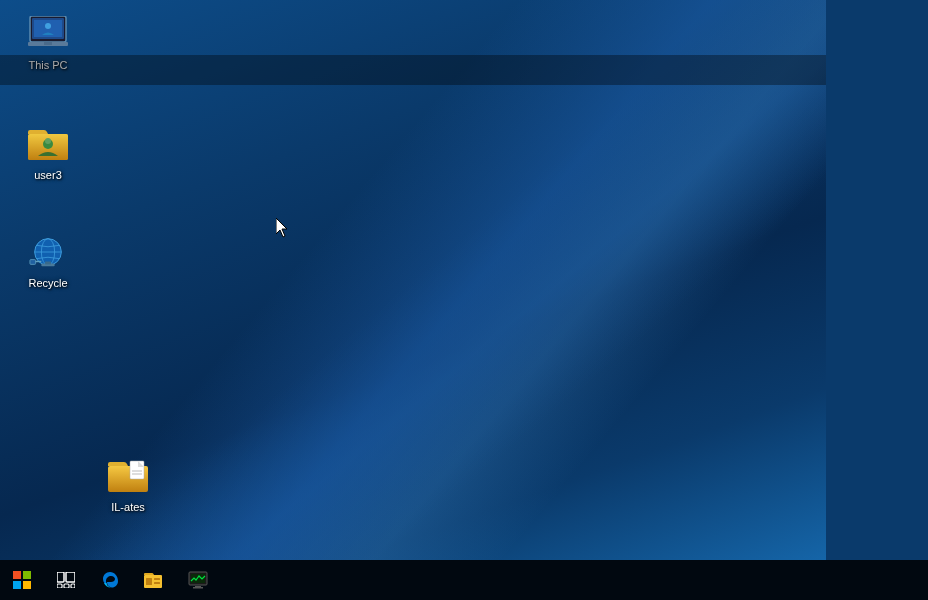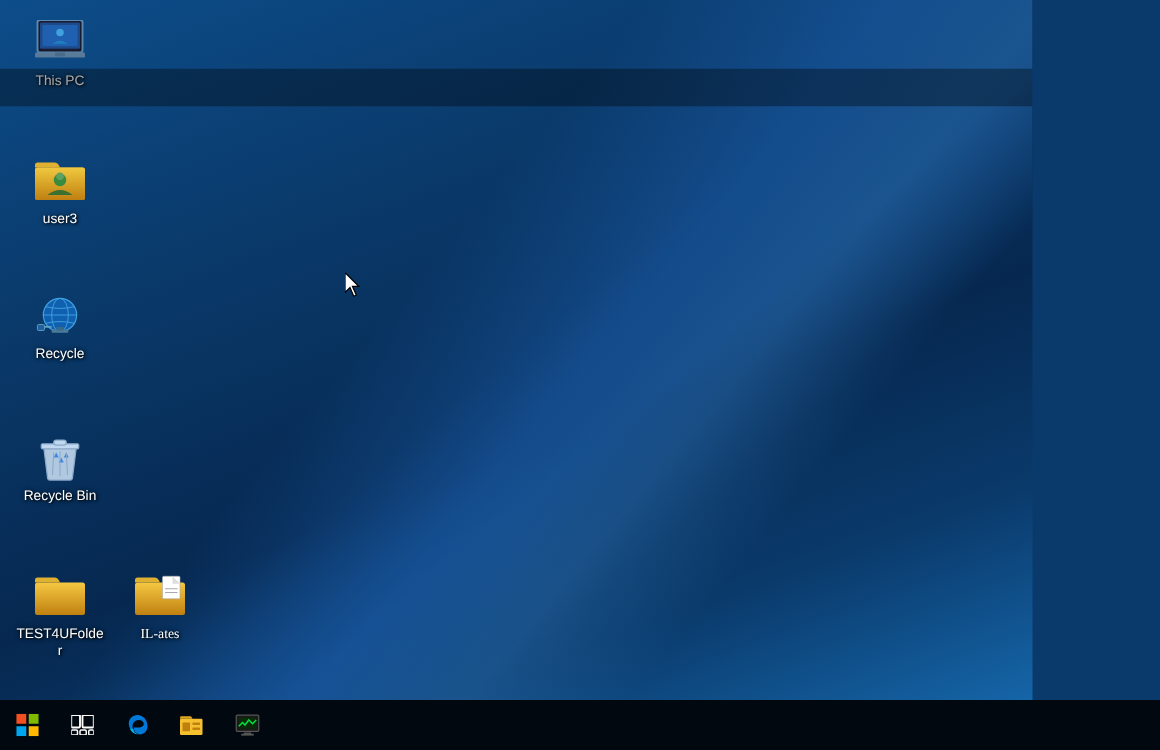--- a/index.html
+++ b/index.html
@@ -106,21 +106,20 @@
     
     .test4u-icon {
       top: 452px;
       left: 8px;
     }
 
     
     .ilates-icon {
       top: 452px;
       left: 88px;
-      font-family: Liberation Serif, serif;
     }
 
     
     .cursor {
       position: absolute;
       top: 218px;
       left: 276px;
       width: 16px;
       height: 20px;
       pointer-events: none;
@@ -219,57 +218,21 @@
         <rect x="14" y="30" width="14" height="3" rx="1" fill="#4a7a9a"></rect>
         <rect x="18" y="28" width="6" height="3" fill="#3a6a8a"></rect>
 
         <line x1="6" y1="28" x2="14" y2="28" stroke="#60a0c0" stroke-width="1.5"></line>
         <rect x="2" y="26" width="6" height="5" rx="1" fill="#2060a0" stroke="#60a0c0" stroke-width="0.8"></rect>
       </svg>
     </div>
     <div class="icon-label">Recycle</div>
   </div>
 
-  <div class="desktop-icon recycle-icon">
-    <div class="icon-image">
-      <svg width="38" height="40" viewBox="0 0 38 40" xmlns="http://www.w3.org/2000/svg">
-
-        <path d="M6 12 L9 36 Q9 38 11 38 L27 38 Q29 38 29 36 L32 12 Z" fill="#b0c8e0" stroke="#8aa8c8" stroke-width="1"></path>
-
-        <rect x="4" y="9" width="30" height="4" rx="1" fill="#c0d8f0" stroke="#8aa8c8" stroke-width="1"></rect>
-
-        <rect x="14" y="6" width="10" height="4" rx="2" fill="#c0d8f0" stroke="#8aa8c8" stroke-width="1"></rect>
-
-        <path d="M14 20 L16 16 L18 20 Z" fill="#3a8ae0"></path>
-        <path d="M20 20 L22 24 L18 24 Z" fill="#3a8ae0"></path>
-        <path d="M22 20 L24 16 L26 20 Z" fill="#3a8ae0"></path>
-
-        <line x1="14" y1="16" x2="13" y2="34" stroke="#8aa8c8" stroke-width="0.8"></line>
-        <line x1="19" y1="15" x2="19" y2="35" stroke="#8aa8c8" stroke-width="0.8"></line>
-        <line x1="24" y1="16" x2="25" y2="34" stroke="#8aa8c8" stroke-width="0.8"></line>
-      </svg>
-    </div>
-    <div class="icon-label">Recycle Bin</div>
-  </div>
-
-  <div class="desktop-icon test4u-icon">
-    <div class="icon-image">
-      <svg width="40" height="34" viewBox="0 0 40 34" xmlns="http://www.w3.org/2000/svg">
-        <defs>
-          <linearGradient id="fg1" x1="0" y1="0" x2="0" y2="1">
-            <stop offset="0%" stop-color="#f5c842"></stop>
-            <stop offset="100%" stop-color="#c08010"></stop>
-          </linearGradient>
-        </defs>
-        <rect x="0" y="7" width="40" height="26" rx="2" fill="url(#fg1)"></rect>
-        <path d="M0 7 L0 5 Q0 3 2 3 L16 3 Q18 3 19 5 L20 7 Z" fill="#e0b030"></path>
-      </svg>
-    </div>
-    <div class="icon-label">TEST4UFolder</div>
-  </div>
+
 
   <div class="desktop-icon ilates-icon">
     <div class="icon-image">
       <svg width="40" height="34" viewBox="0 0 40 34" xmlns="http://www.w3.org/2000/svg">
         <defs>
           <linearGradient id="fg2" x1="0" y1="0" x2="0" y2="1">
             <stop offset="0%" stop-color="#f5c842"></stop>
             <stop offset="100%" stop-color="#c08010"></stop>
           </linearGradient>
         </defs>

